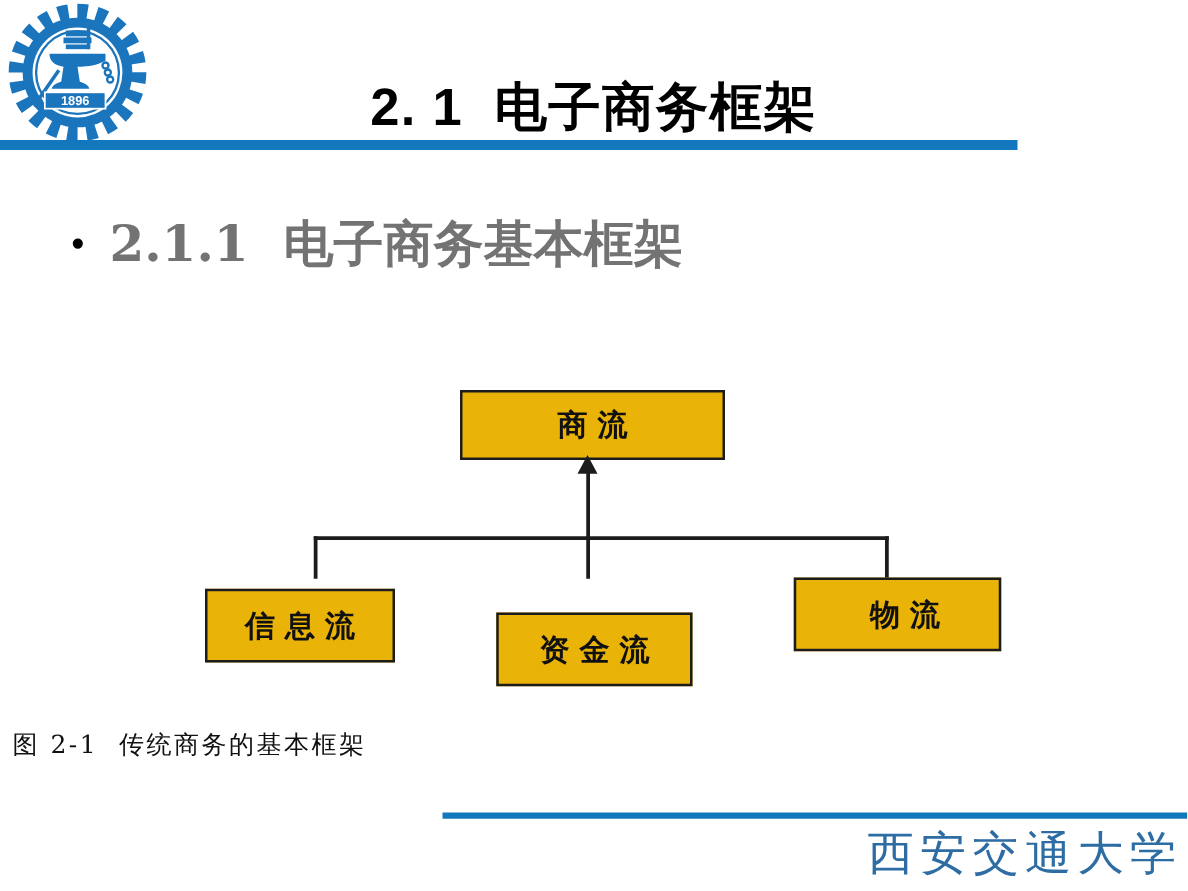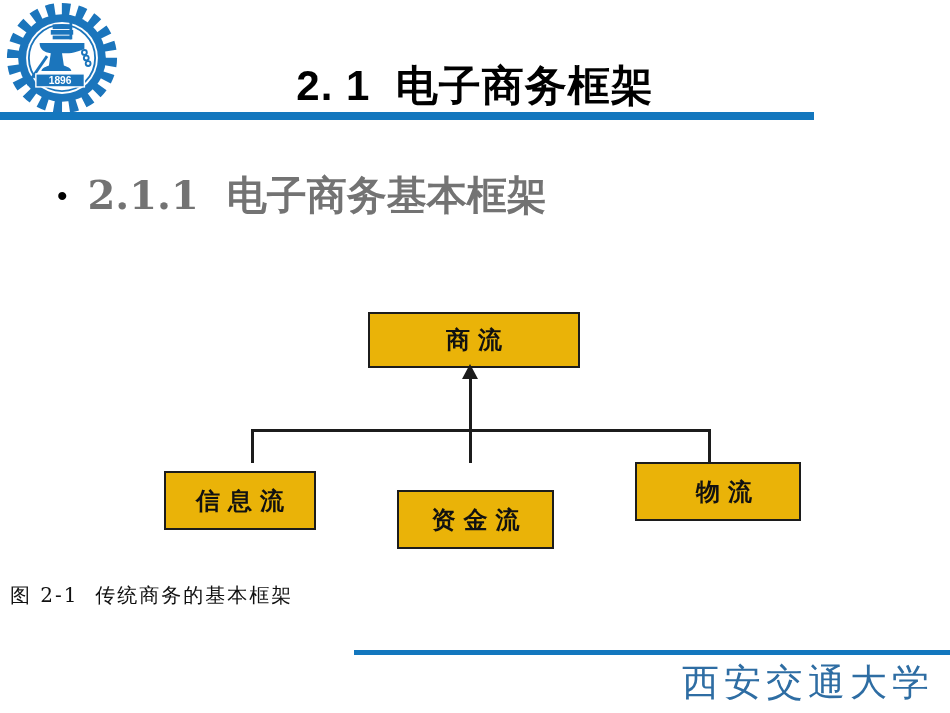--- a/index.html
+++ b/index.html
@@ -53,21 +53,21 @@
   
   #figure-caption{
     position:absolute;left:0;top:582px;width:950px;text-align:left;
     font-family:"DejaVu Serif","Liberation Serif",serif;font-size:20px;
     color:#111;letter-spacing:2px;white-space:pre;margin-left:10px;
   }
 
   
   #footer-divider{position:absolute;left:354px;top:650px;width:596px;height:5px;background:#1377BE;}
   #footer-university{
-    position:absolute;right:16px;top:658px;
+    position:absolute;right:4px;top:658px;
     font-family:"DejaVu Serif","Liberation Serif",serif;font-size:37px;
     color:#2E6DA3;letter-spacing:5px;
   }
 </style>
 </head>
 <body>
 
 <div id="slide">
 
   <svg id="logo" viewBox="0 0 120 120">

